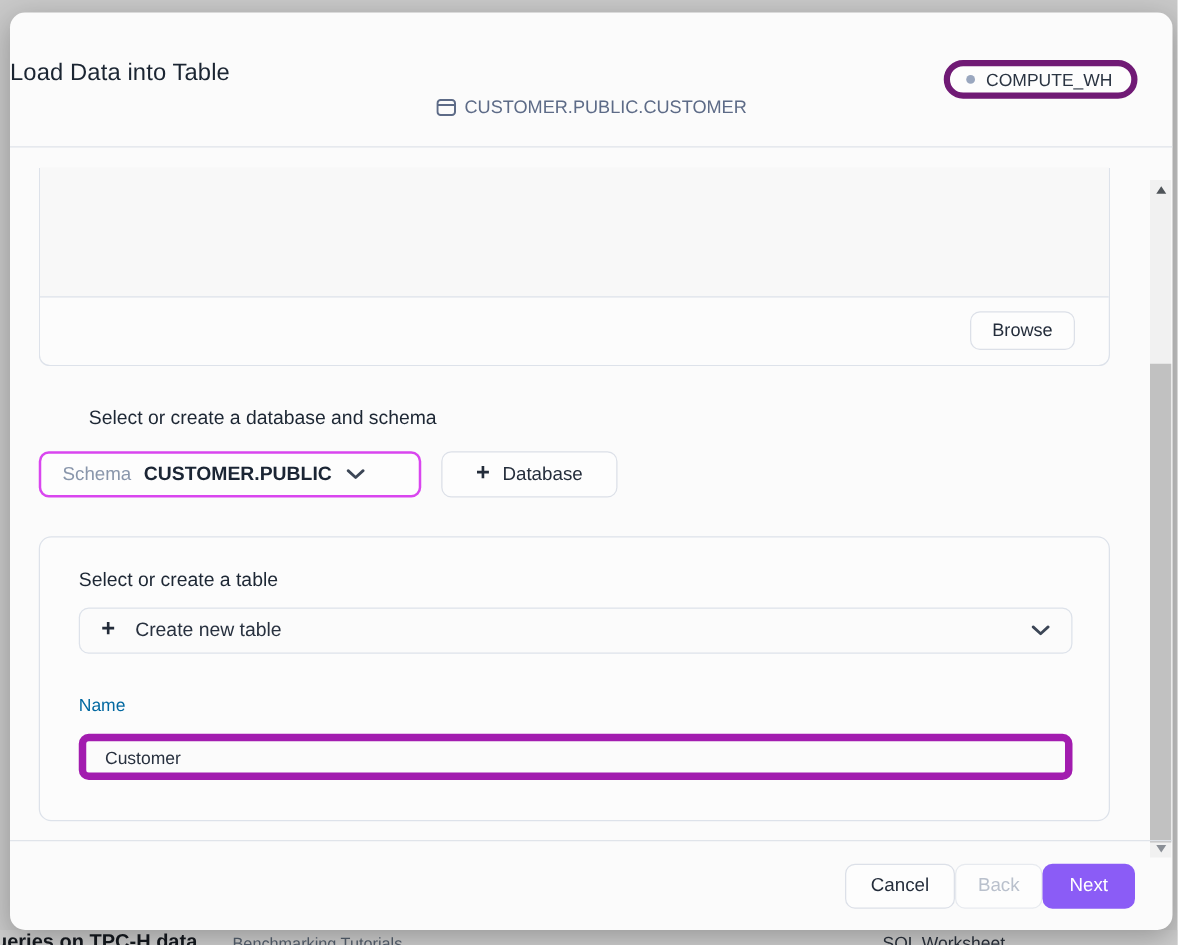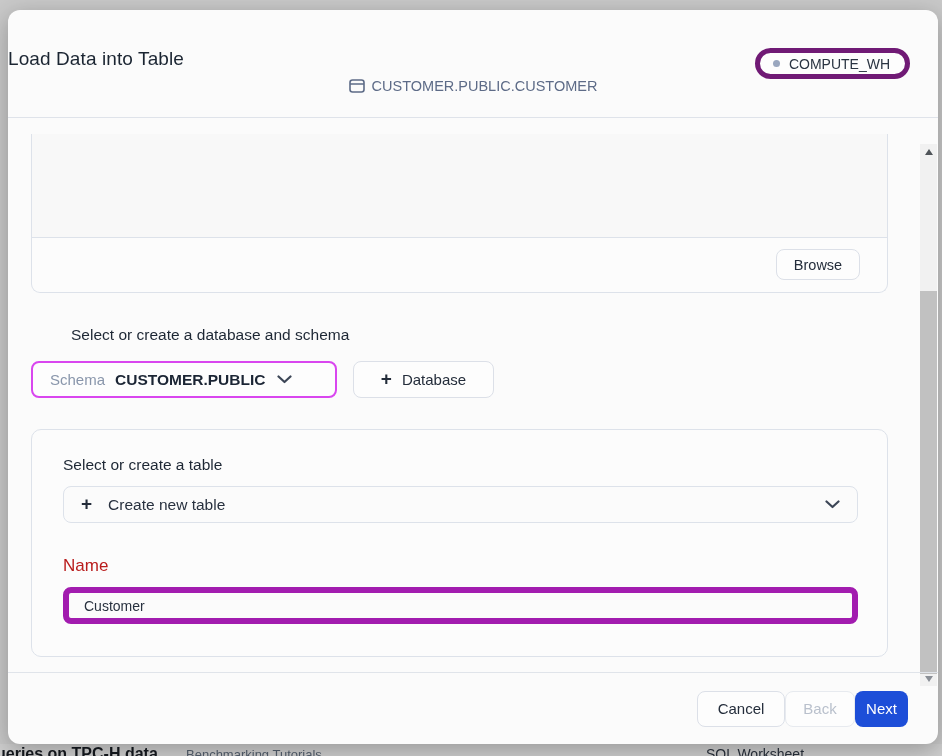--- a/index.html
+++ b/index.html
@@ -109,21 +109,21 @@
   }
   .table-select {
     position:absolute; left:31px; top:56px; width:795px; height:37px;
     display:flex; align-items:center;
     background:#fbfbfb; border:1px solid #dde2ea; border-radius:8px;
     padding:0 17px; cursor:pointer;
   }
   .table-select .sel-label { font-size:15.5px; color:#28313f; margin-left:16px; }
   .table-select .chev { margin-left:auto; }
   .name-label {
-    position:absolute; left:31px; top:126px; font-size:17px; color:#b91c1c;
+    position:absolute; left:31px; top:126px; font-size:14px; color:#0369a1;
   }
   .name-input {
     position:absolute; left:31px; top:157px; width:795px; height:37px;
     background:#fbfbfb; border:6px solid #a21caf; border-radius:8px;
     padding:0 15px; font-size:14px; color:#28313f;
     font-family:inherit; outline:none;
   }
   
   .scrollbar {
     position:absolute; right:1px; top:10px; width:17px; height:542px;
@@ -150,21 +150,21 @@
   
   .modal-footer {
     position:absolute; left:0; bottom:0; width:100%; height:72px;
     border-top:1px solid #e0e4ea;
     display:flex; align-items:center; justify-content:flex-end; gap:0;
     padding-right:30px;
   }
   .footer-btn { height:36px; border-radius:8px; font-size:15px; }
   .cancel-btn { width:88px; }
   .back-btn { width:70px; color:#b9c0cc; border-color:#e7eaef; cursor:default; }
-  .next-btn { width:53px; background:#1d4ed8; border:none; color:#ffffff; }
+  .next-btn { width:74px; background:#8b5cf6; border:none; color:#ffffff; }
   .chev svg { display:block; }
   .table-icon svg { display:block; }
 </style>
 </head>
 <body>
 
 <div class="backdrop-bottom">
   <span class="bd-title">ueries on TPC-H data</span>
   <span class="bd-sub">Benchmarking Tutorials</span>
   <span class="bd-right">SQL Worksheet</span>

